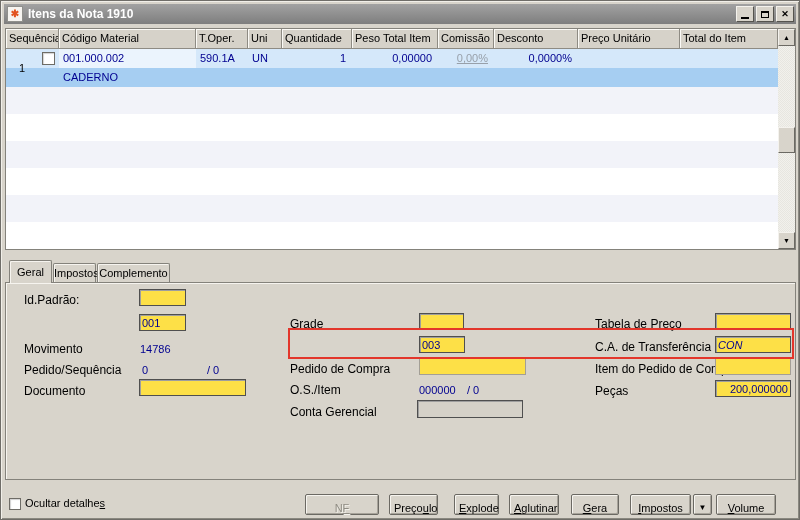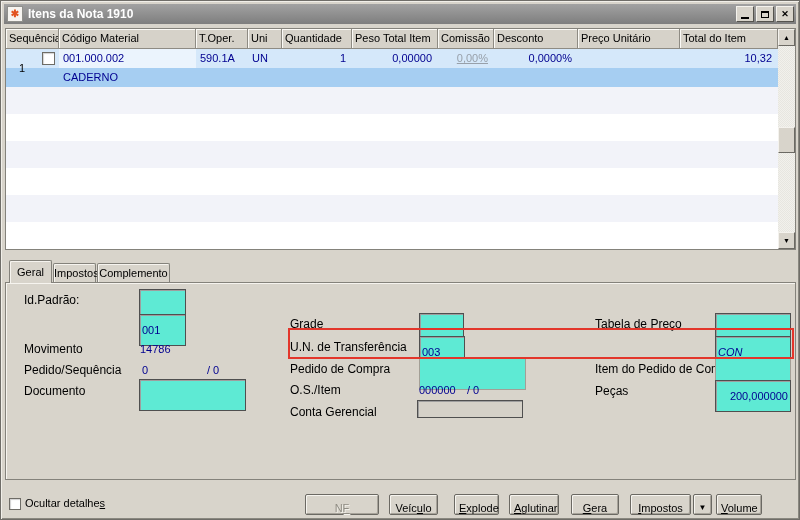--- a/index.html
+++ b/index.html
@@ -47,21 +47,21 @@
        font-size:7px;color:#000;line-height:1;}
   .sthumb{position:absolute;left:0;top:98px;width:17px;height:26px;background:#d8d4cb;border:1px solid;
        border-color:#f4f2ed #6b6963 #6b6963 #f4f2ed;box-sizing:border-box;}
   
   .tab{position:absolute;box-sizing:border-box;background:#d8d4cb;border:1px solid #84827b;border-bottom:none;
        border-top-left-radius:2px;border-top-right-radius:2px;box-shadow:inset 1px 1px 0 #f6f4ef;
        font-size:11px;text-align:center;color:#000;}
   .panel{position:absolute;left:4px;top:281px;width:791px;height:198px;background:#d8d4cb;
        border:1px solid #84827b;box-shadow:inset 1px 1px 0 #f6f4ef;box-sizing:border-box;}
   .flbl{position:absolute;font-size:12px;color:#000;line-height:17px;white-space:nowrap;}
-  .inp{position:absolute;height:32px;box-sizing:border-box;background:#5eead4;border:1px solid #4f4f4f;
+  .inp{position:absolute;height:17px;box-sizing:border-box;background:#fde047;border:1px solid #4f4f4f;
        box-shadow:inset 1px 1px 0 #9e9e9e;font-family:inherit;font-size:11px;color:#000090;
        padding:0 2px;margin:0;outline:none;}
   .inp.lt{border:1px solid #a39f96;box-shadow:none;}
   .inp.dis{background:#d5d1c8;color:#000090;}
   .inp.ra{text-align:right;}
   .sval{position:absolute;font-size:11px;color:#000090;line-height:17px;white-space:nowrap;}
   .hlbox{position:absolute;left:282px;top:45px;width:506px;height:31px;border:2px solid #e3362b;
        box-sizing:border-box;pointer-events:none;z-index:5;}
   
   .fchk{position:absolute;left:8px;top:497px;width:12px;height:12px;background:#fff;border:1px solid #6e6c66;
@@ -106,21 +106,20 @@
     <span class="seqcell">1</span>
     <span class="gchk"></span>
 
     <span class="gcell" style="left:57px;top:20px">001.000.002</span>
     <span class="gcell" style="left:194px;top:20px">590.1A</span>
     <span class="gcell" style="left:246px;top:20px">UN</span>
     <span class="gcell num" style="left:276px;top:20px;width:70px">1</span>
     <span class="gcell num" style="left:346px;top:20px;width:86px">0,00000</span>
     <span class="gcell num gray" style="left:432px;top:20px;width:56px">0,00%</span>
     <span class="gcell num" style="left:488px;top:20px;width:84px">0,0000%</span>
-    <span class="gcell num" style="left:674px;top:20px;width:98px">10,32</span>
     <span class="gcell" style="left:57px;top:39px">CADERNO</span>
 
     <div class="stripes"></div>
 
     <div class="vscroll">
       <span class="sbtn" style="top:0">
           <span>▲</span>
         </span>
       <span class="sthumb"></span>
       <span class="sbtn" style="top:203px">
@@ -141,46 +140,46 @@
     <span class="flbl" style="left:18px;top:58px">Movimento</span>
     <span class="sval" style="left:134px;top:58px">14786</span>
     <span class="flbl" style="left:18px;top:79px">Pedido/Sequência</span>
     <span class="sval" style="left:136px;top:79px">0</span>
     <span class="sval" style="left:201px;top:79px">/ 0</span>
     <span class="flbl" style="left:18px;top:100px">Documento</span>
     <input class="inp" style="left: 133px; top: 96px; width: 107px;" value="">
 
     <span class="flbl" style="left:284px;top:33px">Grade</span>
     <input class="inp" style="left: 413px; top: 30px; width: 45px;" value="">
-    <span class="flbl" style="left:284px;top:56px">U.N. de Transferência</span>
     <input class="inp" style="left: 413px; top: 53px; width: 46px;" value="003">
     <span class="flbl" style="left:284px;top:78px">Pedido de Compra</span>
     <input class="inp lt" style="left: 413px; top: 75px; width: 107px;" value="">
     <span class="flbl" style="left:284px;top:99px">O.S./Item</span>
     <span class="sval" style="left:413px;top:99px">000000</span>
     <span class="sval" style="left:461px;top:99px">/ 0</span>
     <span class="flbl" style="left:284px;top:121px">Conta Gerencial</span>
     <input class="inp dis" style="left: 411px; top: 117px; width: 106px; height: 18px;" value="">
 
     <span class="flbl" style="left:589px;top:33px">Tabela de Preço</span>
     <input class="inp" style="left: 709px; top: 30px; width: 76px;" value="">
+    <span class="flbl" style="left:589px;top:56px">C.A. de Transferência</span>
     <input class="inp" style="left: 709px; top: 53px; width: 76px; font-style: italic;" value="CON">
     <span class="flbl" style="left:589px;top:78px">Item do Pedido de Compra</span>
     <input class="inp lt" style="left: 709px; top: 75px; width: 76px;" value="">
     <span class="flbl" style="left:589px;top:100px">Peças</span>
     <input class="inp ra" style="left: 709px; top: 97px; width: 76px;" value="200,000000">
 
     <div class="hlbox"></div>
   </div>
 
   <span class="fchk"></span>
   <span class="fchklbl"><span>Ocultar detalhe</span><span class="mn">s</span><span></span></span>
 
   <button class="btn" style="left:304px;width:74px" disabled=""><span>N</span><span class="mn">F</span><span> Referência</span></button>
-  <button class="btn" style="left:388px;width:49px"><span>Veíc</span><span class="mn">u</span><span>lo</span></button>
+  <button class="btn" style="left:388px;width:49px"><span>Preço</span><span class="mn">u</span><span>lo</span></button>
   <button class="btn" style="left:453px;width:45px"><span></span><span class="mn">E</span><span>xplode</span></button>
   <button class="btn" style="left:508px;width:50px"><span></span><span class="mn">A</span><span>glutinar</span></button>
   <button class="btn" style="left:570px;width:48px"><span></span><span class="mn">G</span><span>era O.C.</span></button>
   <button class="btn" style="left:629px;width:61px"><span></span><span class="mn">I</span><span>mpostos Movto</span></button>
   <button class="btn" style="left:692px;width:19px;font-size:8px"><span>▼</span></button>
-  <button class="btn" style="left:715px;width:46px"><span></span><span class="mn">V</span><span>olume</span></button>
+  <button class="btn" style="left:715px;width:60px"><span></span><span class="mn">V</span><span>olume</span></button>
 
 </div>
 
 </body></html>

